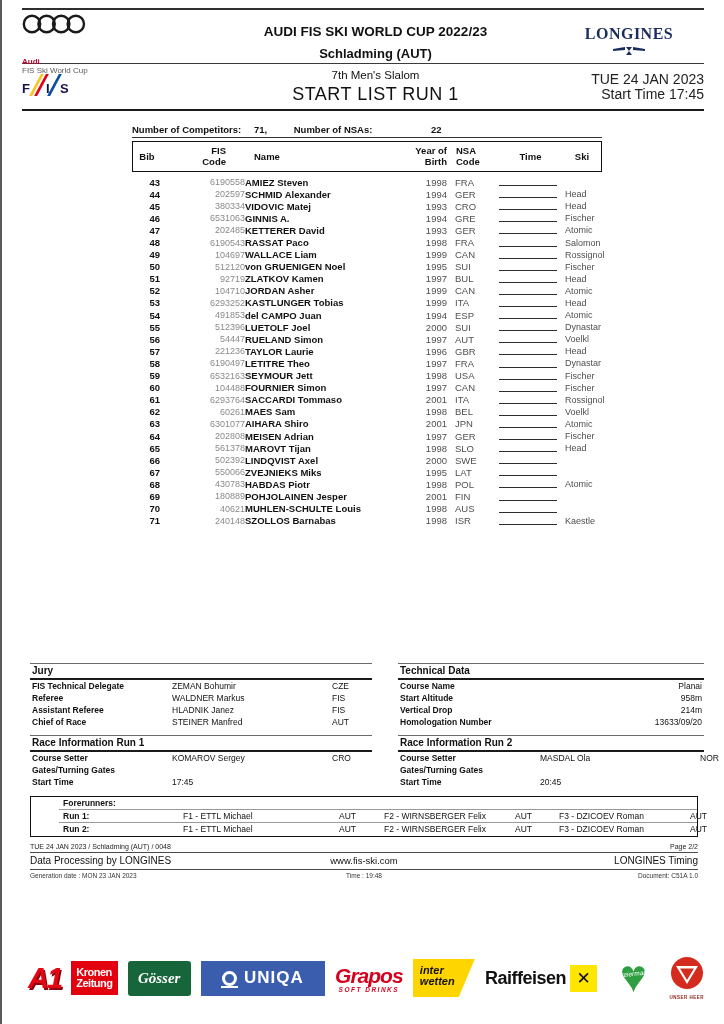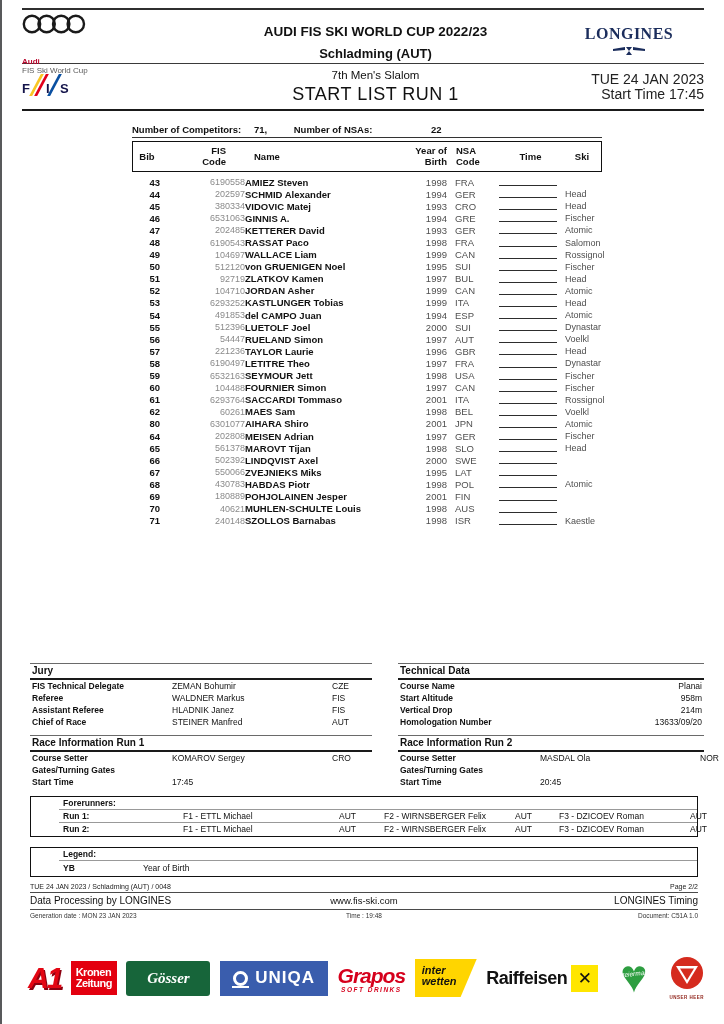--- a/index.html
+++ b/index.html
@@ -83,22 +83,22 @@
   .f-row-b .c { text-align: center; font-size: 9.5px; }
   .f-row-b .r { text-align: right; }
   .f-row-c { display: grid; grid-template-columns: 1fr auto 1fr; font-size: 6.5px; color: #333; padding-top: 2px; }
   .f-row-c .c { text-align: center; }
   .f-row-c .r { text-align: right; }
 
   
   .sponsors { position: absolute; left: 26px; right: 20px; bottom: 22px; display: flex; align-items: center; justify-content: space-between; }
   .sp-a1 { font-weight: bold; font-style: italic; font-size: 29px; color: #e30613; text-shadow: 1.5px 1.5px 0 #8c0010; letter-spacing: -2px; }
   .sp-kronen { background: #e3000f; color: #fff; font-weight: bold; font-size: 11px; line-height: 11px; padding: 6px 5px; letter-spacing: -0.5px; }
-  .sp-goesser { background: #17653a; color: #fff; width: 84px; height: 35px; border-radius: 3px; display: flex; align-items: center; justify-content: center; font-family: "Liberation Serif", serif; font-style: italic; font-weight: bold; font-size: 15px; }
-  .sp-uniqa { background: #3a5dad; color: #fff; width: 108px; height: 35px; display: flex; align-items: center; justify-content: center; gap: 7px; font-weight: bold; font-size: 17px; letter-spacing: 1px; }
+  .sp-goesser { background: #17653a; color: #fff; width: 63px; height: 35px; border-radius: 3px; display: flex; align-items: center; justify-content: center; font-family: "Liberation Serif", serif; font-style: italic; font-weight: bold; font-size: 15px; }
+  .sp-uniqa { background: #3a5dad; color: #fff; width: 124px; height: 35px; display: flex; align-items: center; justify-content: center; gap: 7px; font-weight: bold; font-size: 17px; letter-spacing: 1px; }
   .uniqa-ring { width: 15px; height: 15px; border: 3px solid #fff; border-radius: 50%; position: relative; }
   .uniqa-ring::after { content: ""; position: absolute; left: -4px; right: -4px; bottom: -5px; height: 2px; background: #fff; }
   .sp-grapos { text-align: center; color: #d6001c; }
   .grapos-word { font-weight: bold; font-style: italic; font-size: 21px; letter-spacing: -1px; }
   .grapos-sub { font-size: 6.5px; font-weight: bold; font-style: italic; letter-spacing: 1.5px; margin-top: -2px; }
   .sp-inter { background: #ffd500; width: 62px; height: 38px; clip-path: polygon(0 0, 100% 0, 74% 100%, 0 100%); padding: 6px 0 0 7px; color: #111; font-weight: bold; font-style: italic; font-size: 11px; line-height: 11px; }
   .sp-raiff { display: flex; align-items: center; gap: 4px; }
   .raiff-word { font-weight: bold; font-size: 18px; color: #111; letter-spacing: -0.5px; }
   .raiff-box { width: 27px; height: 27px; background: #ffe600; display: flex; align-items: center; justify-content: center; font-weight: bold; font-size: 17px; color: #111; }
   .sp-steier { position: relative; width: 52px; height: 48px; text-align: center; }
@@ -404,21 +404,21 @@
           <div class="c-code">60261</div>
           <div class="c-name">MAES Sam</div>
           <div class="c-yb">1998</div>
           <div class="c-nsa">BEL</div>
           <div class="c-time">
             <div class="time-line"></div>
           </div>
           <div class="c-ski">Voelkl</div>
         </div>
         <div class="trow">
-          <div class="c-bib">80</div>
+          <div class="c-bib">63</div>
           <div class="c-code">6301077</div>
           <div class="c-name">AIHARA Shiro</div>
           <div class="c-yb">2001</div>
           <div class="c-nsa">JPN</div>
           <div class="c-time">
             <div class="time-line"></div>
           </div>
           <div class="c-ski">Atomic</div>
         </div>
         <div class="trow">
@@ -621,27 +621,20 @@
           <span>F1 - ETTL Michael</span>
           <span>AUT</span>
           <span>F2 - WIRNSBERGER Felix</span>
           <span>AUT</span>
           <span>F3 - DZICOEV Roman</span>
           <span>AUT</span>
         </div>
       </div>
   </div>
 
-  <div class="box" style="margin-top:10px">
-    <div class="box-title">Legend:</div>
-    <div class="legend-row">
-      <span class="lbl">YB</span>
-      <span>Year of Birth</span>
-    </div>
-  </div>
 
   <div class="footer">
     <div class="f-row-a">
       <span>TUE 24 JAN 2023 / Schladming (AUT) / 0048</span>
       <span>Page 2/2</span>
     </div>
     <div class="f-row-b">
       <span>Data Processing by LONGINES</span>
       <span class="c">www.fis-ski.com</span>
       <span class="r">LONGINES Timing</span>

